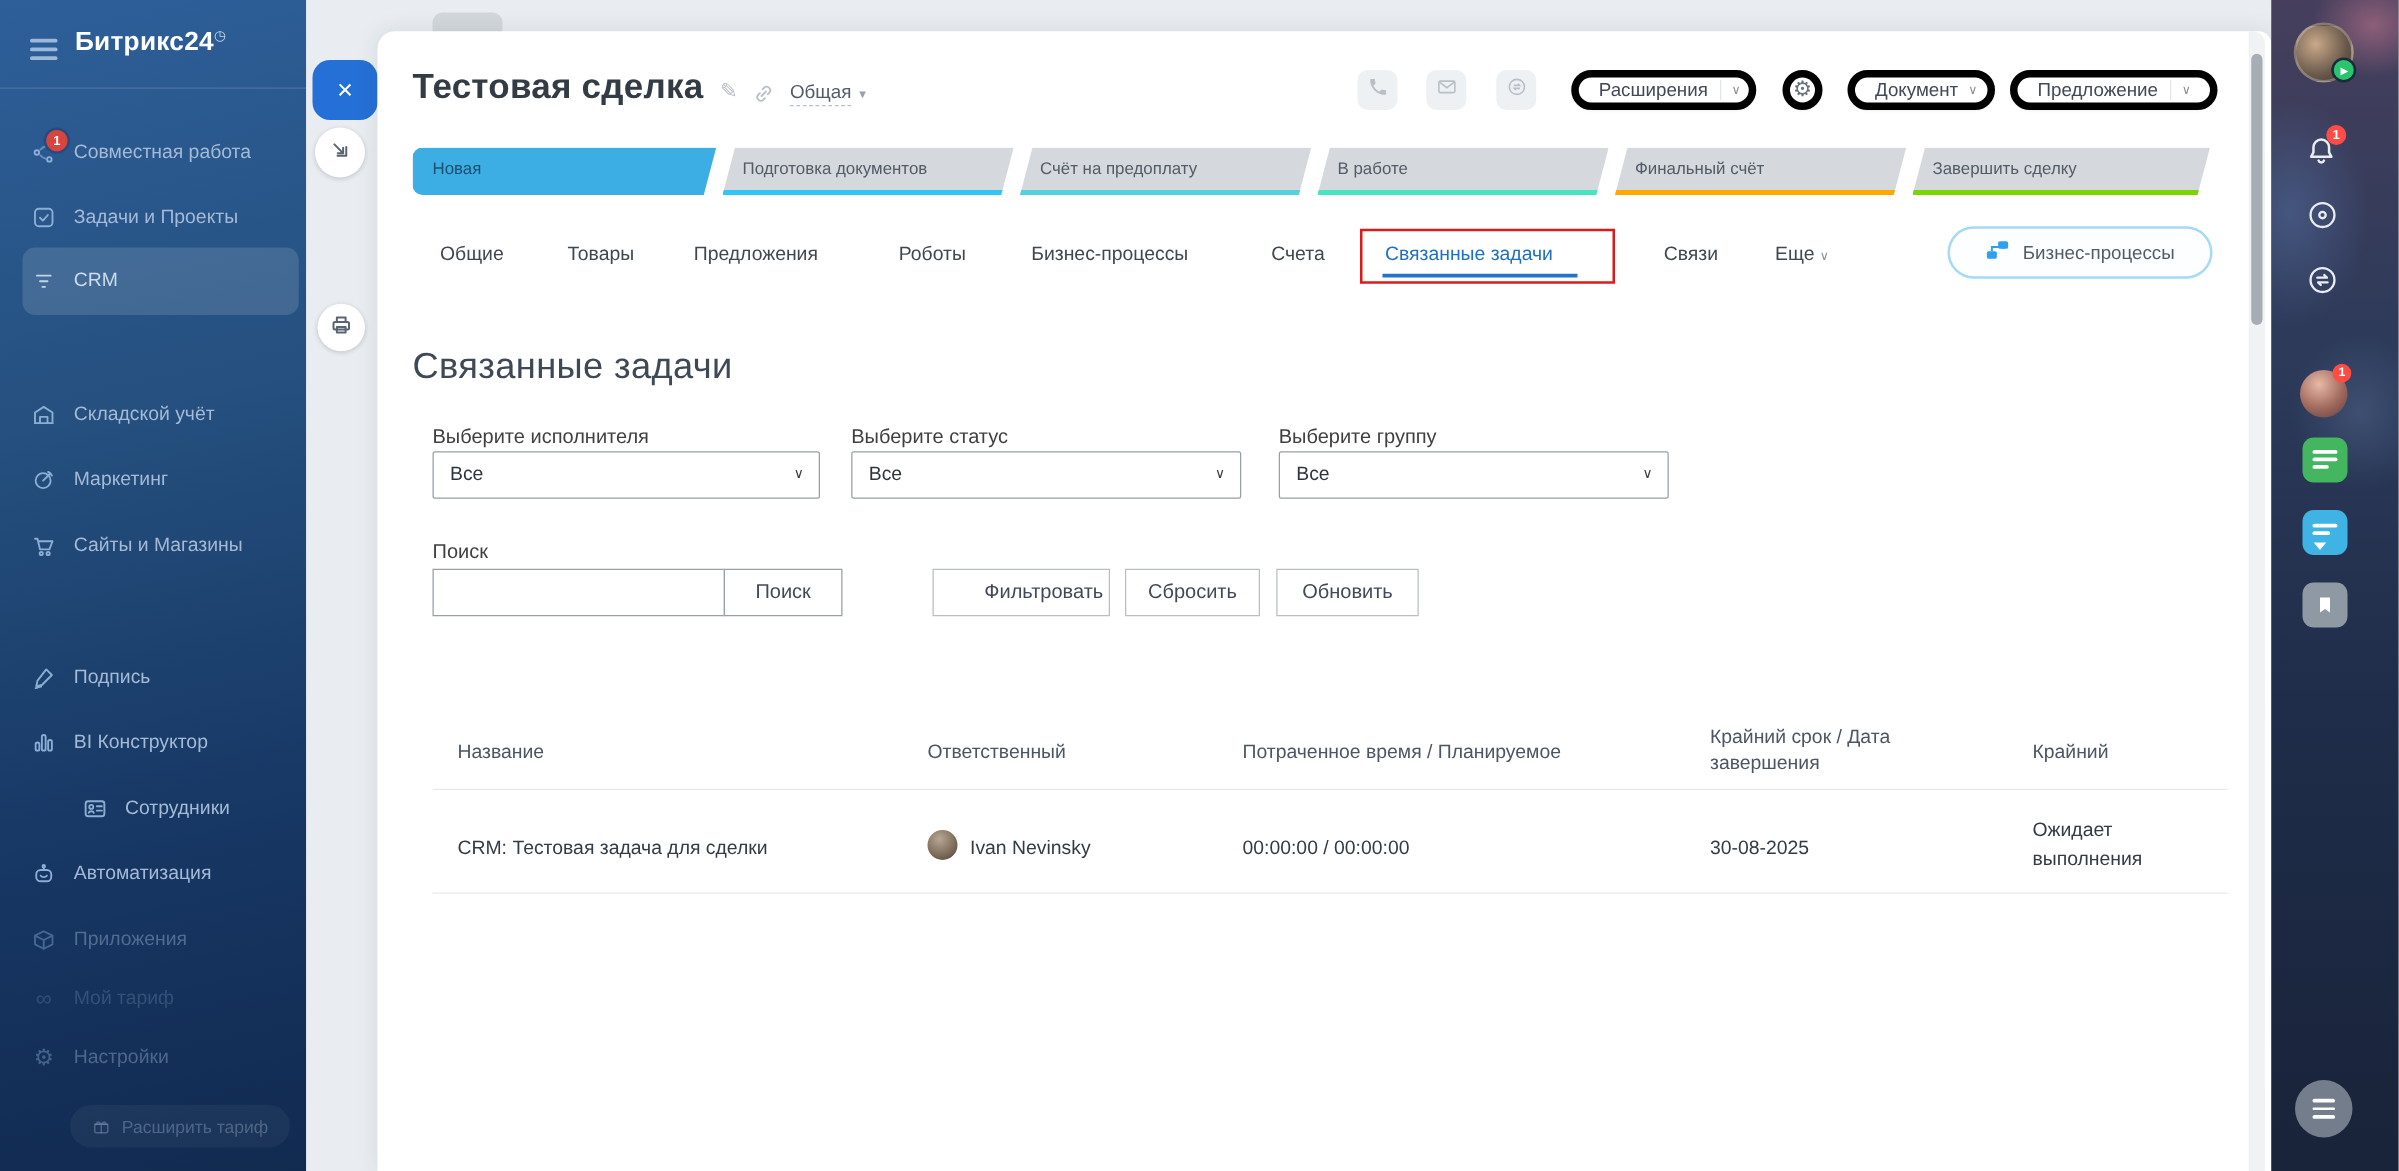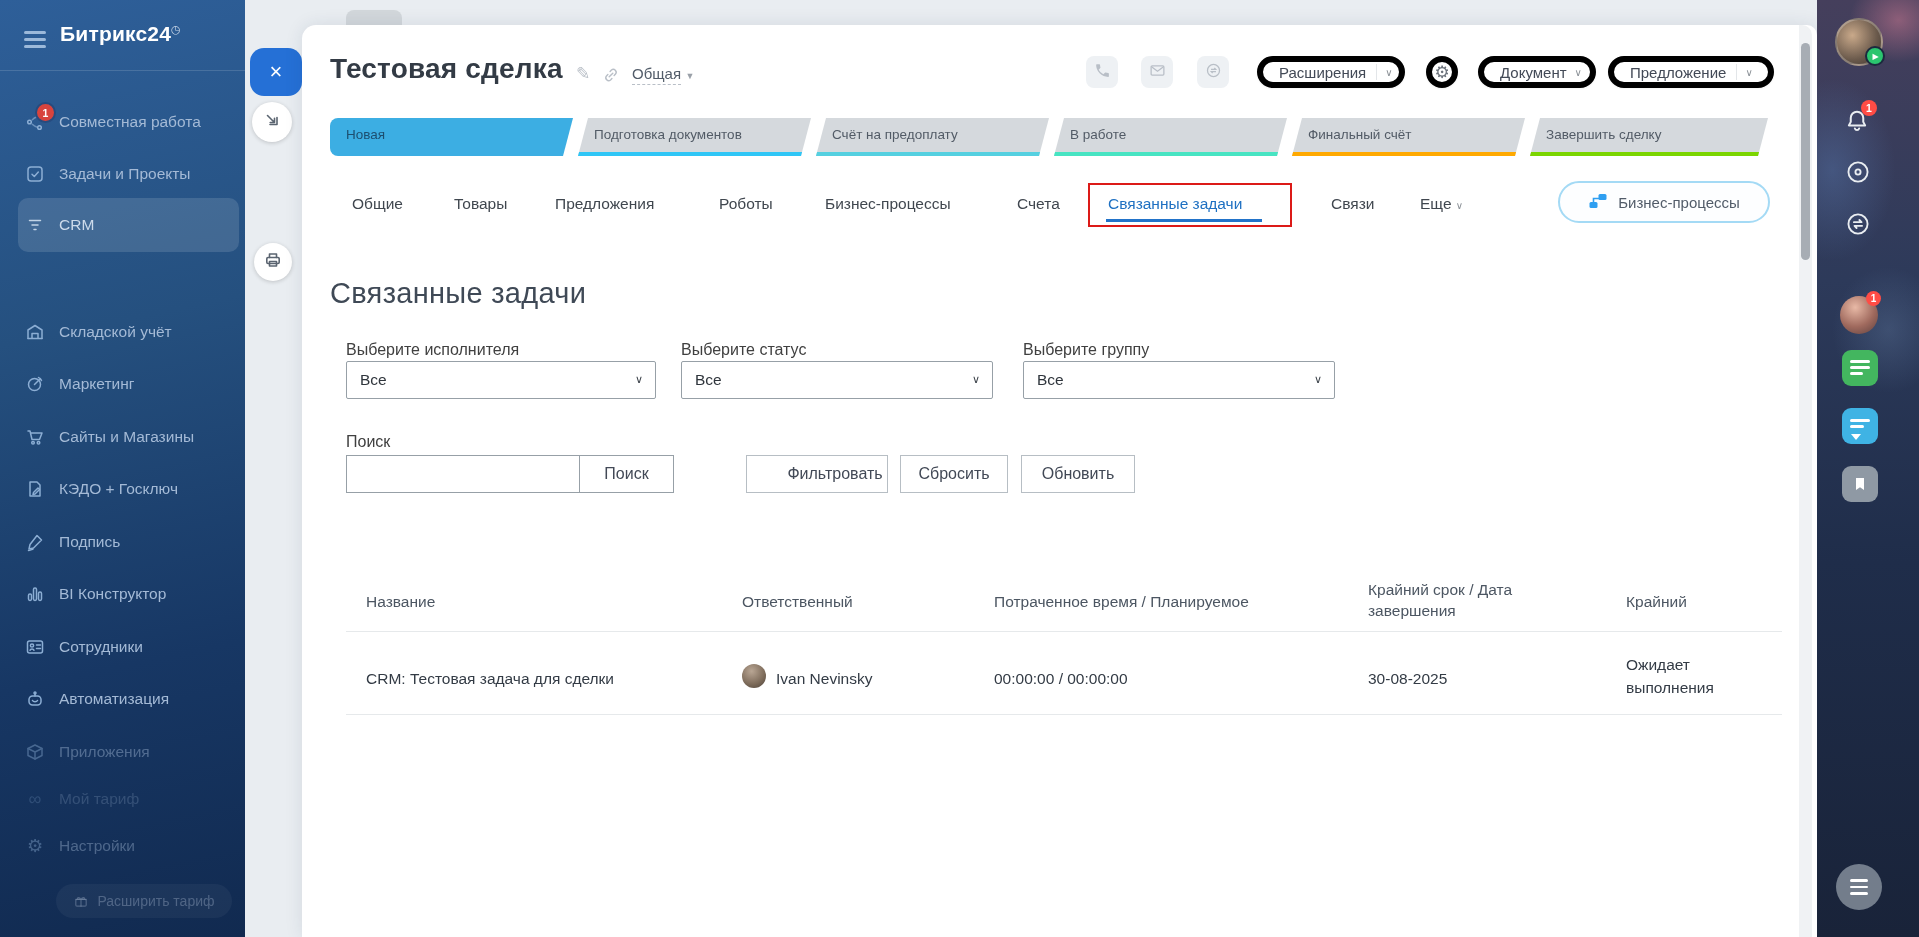--- a/index.html
+++ b/index.html
@@ -143,43 +143,36 @@
       <span>Маркетинг</span>
     </div>
     <div class="m-item" style="top:411px;">
       <span class="sic"><svg viewBox="0 0 20 20">
             <path d="M3 4h2l2 8.5h7.5L17 6H6"></path>
             <circle cx="8" cy="15.8" r="1.3"></circle>
             <circle cx="13.5" cy="15.8" r="1.3"></circle>
           </svg></span>
       <span>Сайты и Магазины</span>
     </div>
-    <div class="m-item" style="top:463px;">
-      <span class="sic"><svg viewBox="0 0 20 20">
-            <path d="M5 3h7l3 3v11H5z"></path>
-            <path d="M8.5 13.5l4.5-4.5 1.5 1.5-4.5 4.5-2 .5z"></path>
-          </svg></span>
-      <span>КЭДО + Госключ</span>
-    </div>
     <div class="m-item" style="top:516px;">
       <span class="sic"><svg viewBox="0 0 20 20">
             <path d="M12 3.5l4.5 4.5-8 8L4 17l1-4.5z"></path>
             <path d="M3.5 18.5c2.2 0 2.2-1.3 4.4-1.3"></path>
           </svg></span>
       <span>Подпись</span>
     </div>
     <div class="m-item" style="top:568px;">
       <span class="sic"><svg viewBox="0 0 20 20">
             <rect x="3.5" y="10" width="3" height="6.5" rx="1.4"></rect>
             <rect x="8.5" y="4" width="3" height="12.5" rx="1.4"></rect>
             <rect x="13.5" y="8" width="3" height="8.5" rx="1.4"></rect>
           </svg></span>
       <span>BI Конструктор</span>
     </div>
-    <div class="m-item" style="top:621px;">
+    <div class="m-item" style="top:621px;margin-left:41px;">
       <span class="sic"><svg viewBox="0 0 20 20">
             <rect x="2.5" y="4" width="15" height="12" rx="2"></rect>
             <circle cx="7" cy="8.5" r="1.6"></circle>
             <path d="M5 13.2c.5-1.6 3.5-1.6 4 0M11.5 8h4M11.5 11.5h4"></path>
           </svg></span>
       <span>Сотрудники</span>
     </div>
     <div class="m-item" style="top:673px;">
       <span class="sic"><svg viewBox="0 0 20 20">
             <rect x="4" y="7" width="12" height="9" rx="3.5"></rect>

